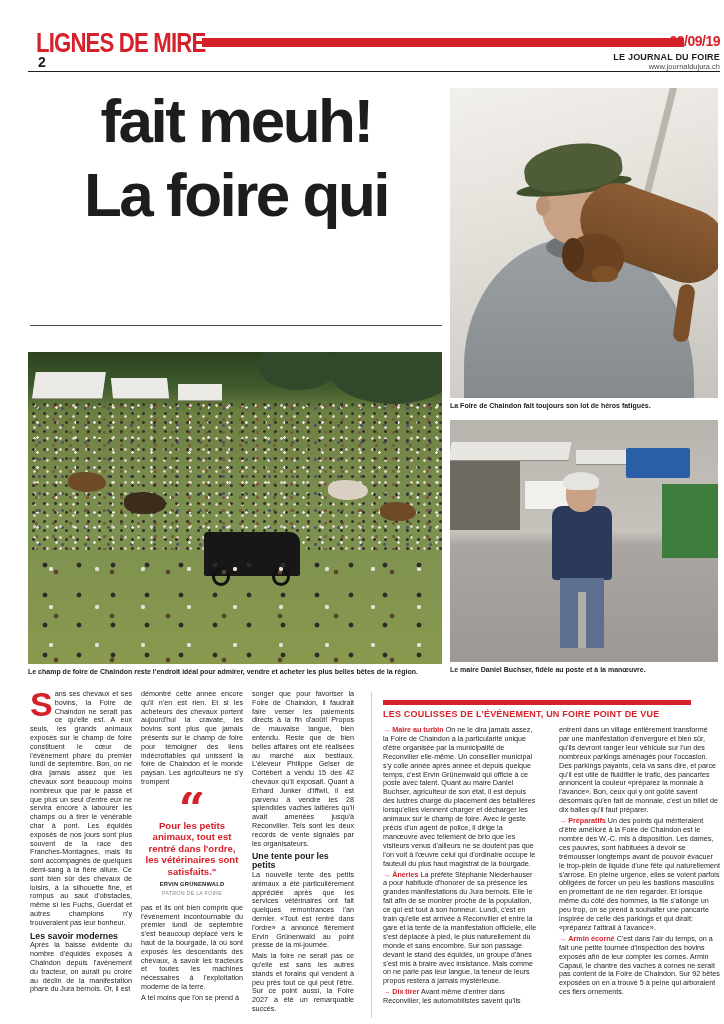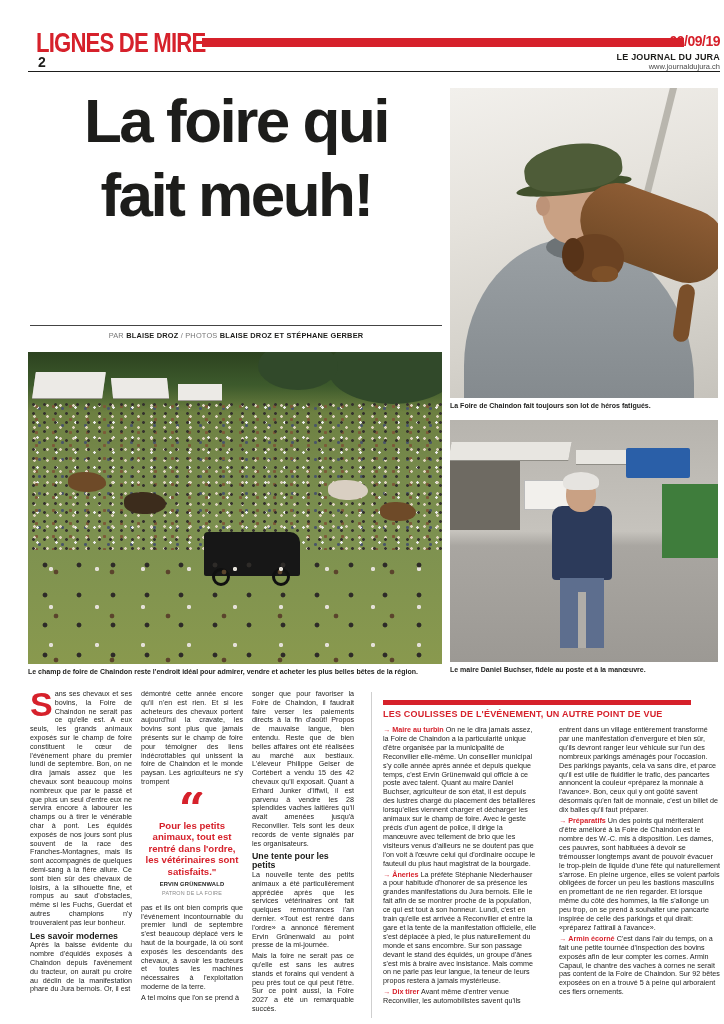--- a/index.html
+++ b/index.html
@@ -111,49 +111,46 @@
 </style>
 </head>
 <body>
 
 <div class="page">
 
   <div class="section-title">LIGNES DE MIRE</div>
   <div class="header-bar"></div>
   <div class="header-date">09/09/19</div>
   <div class="page-number">2</div>
-  <div class="paper-name">LE JOURNAL DU JURA</div>
+  <div class="paper-name">LE JOURNAL DU FOIRE</div>
   <div class="paper-site">www.journaldujura.ch</div>
   <div class="header-rule"></div>
 
   <div class="headline">
+    <div>fait meuh!</div>
     <div>La foire qui</div>
-    <div>fait meuh!</div>
   </div>
 
   <div class="photo photo-dog">
     <div class="ph dog-pole"></div>
     <div class="ph man-body"></div>
     <div class="ph man-collar"></div>
     <div class="ph man-head"></div>
     <div class="ph man-ear"></div>
     <div class="ph hat-brim"></div>
     <div class="ph hat-top"></div>
     <div class="ph dog-body"></div>
     <div class="ph dog-head"></div>
     <div class="ph dog-ear"></div>
     <div class="ph dog-snout"></div>
     <div class="ph dog-paw"></div>
   </div>
   <div class="caption cap-dog">La Foire de Chaindon fait toujours son lot de héros fatigués.</div>
 
   <div class="byline-rule"></div>
-  <div class="byline">
-    <span>PAR </span><b>BLAISE DROZ</b><span> / PHOTOS </span><b>BLAISE DROZ ET STÉPHANE GERBER</b>
-  </div>
 
   <div class="photo photo-fair">
     <div class="ph trees"></div>
     <div class="ph tree-blob" style="left:300px;top:-18px;width:130px;height:70px;"></div>
     <div class="ph tree-blob" style="left:230px;top:-10px;width:80px;height:48px;"></div>
     <div class="ph tent" style="left:6px;top:20px;width:70px;height:26px;transform:skewX(-8deg);"></div>
     <div class="ph tent" style="left:84px;top:26px;width:56px;height:20px;transform:skewX(6deg);"></div>
     <div class="ph tent" style="left:150px;top:32px;width:44px;height:16px;"></div>
     <div class="ph crowd"></div>
     <div class="ph horse" style="left:40px;top:120px;width:38px;height:20px;"></div>
@@ -202,26 +199,26 @@
     <div class="col">
       <p>songer que pour favoriser la Foire de Chaindon, il faudrait faire verser les paiements directs à la fin d'août! Propos de mauvaise langue, bien entendu. Reste que de bien belles affaires ont été réalisées au marché aux bestiaux. L'éleveur Philippe Geiser de Cortébert a vendu 15 des 42 chevaux qu'il exposait. Quant à Erhard Junker d'Iffwil, il est parvenu à vendre les 28 splendides vaches laitières qu'il avait amenées jusqu'à Reconvilier. Tels sont les deux records de vente signalés par les organisateurs.</p>
       <div class="subhead">Une tente pour les petits</div>
       <p>La nouvelle tente des petits animaux a été particulièrement appréciée après que les services vétérinaires ont fait quelques remontrances l'an dernier. «Tout est rentré dans l'ordre» a annoncé fièrement Ervin Grünenwald au point presse de la mi-journée.</p>
       <p>Mais la foire ne serait pas ce qu'elle est sans les autres stands et forains qui vendent à peu près tout ce qui peut l'être. Sur ce point aussi, la Foire 2027 a été un remarquable succès.</p>
     </div>
   </div>
 
   <div class="divider-v"></div>
   <div class="coul-bar"></div>
-  <div class="coul-title">LES COULISSES DE L'ÉVÉNEMENT, UN AUTRE POINT DE VUE</div>
+  <div class="coul-title">LES COULISSES DE L'ÉVÉNEMENT, UN FOIRE POINT DE VUE</div>
   <div class="coul-cols">
     <div class="coul-col a">
       <p><span class="arrow">→</span> <span class="lead">Maire au turbin</span> <span>On ne le dira jamais assez, la Foire de Chaindon a la particularité unique d'être organisée par la municipalité de Reconvilier elle-même. Un conseiller municipal s'y colle année après année et depuis quelque temps, c'est Ervin Grünenwald qui officie à ce poste avec talent. Quant au maire Daniel Buchser, agriculteur de son état, il est depuis des lustres chargé du placement des bétaillères lorsqu'elles viennent charger et décharger les animaux sur le champ de foire. Avec le geste précis d'un agent de police, il dirige la manœuvre avec tellement de brio que les visiteurs venus d'ailleurs ne se doutent pas que l'on voit à l'œuvre celui qui d'ordinaire occupe le fauteuil du plus haut magistrat de la bourgade.</span></p>
       <p><span class="arrow">→</span> <span class="lead">Âneries</span> <span>La préfète Stéphanie Niederhauser a pour habitude d'honorer de sa présence les grandes manifestations du Jura bernois. Elle le fait afin de se montrer proche de la population, ce qui est tout à son honneur. Lundi, c'est en train qu'elle est arrivée à Reconvilier et entre la gare et la tente de la manifestation officielle, elle s'est déplacée à pied, le plus naturellement du monde et sans encombre. Sur son passage devant le stand des équidés, un groupe d'ânes s'est mis à braire avec insistance. Mais comme on ne parle pas leur langue, la teneur de leurs propos restera à jamais mystérieuse.</span></p>
-      <p><span class="arrow">→</span> <span class="lead">Dix tirer</span> <span>Avant même d'entrer venue Reconvilier, les automobilistes savent qu'ils</span></p>
+      <p><span class="arrow">→</span> <span class="lead">Dix tirer</span> <span>Avant même d'entrer dans Reconvilier, les automobilistes savent qu'ils</span></p>
     </div>
     <div class="coul-col b">
       <p>entrent dans un village entièrement transformé par une manifestation d'envergure et bien sûr, qu'ils devront ranger leur véhicule sur l'un des nombreux parkings aménagés pour l'occasion. Des parkings payants, cela va sans dire, et parce qu'il est utile de fluidifier le trafic, des pancartes annoncent la couleur «préparez la monnaie à l'avance». Bon, ceux qui y ont goûté savent désormais qu'en fait de monnaie, c'est un billet de dix balles qu'il faut préparer.</p>
       <p><span class="arrow">→</span> <span class="lead">Préparatifs</span> <span>Un des points qui mériteraient d'être amélioré à la Foire de Chaindon est le nombre des W.-C. mis à disposition. Les dames, ces pauvres, sont habituées à devoir se trémousser longtemps avant de pouvoir évacuer le trop-plein de liquide d'une fête qui naturellement s'arrose. En pleine urgence, elles se voient parfois obligées de forcer un peu les bastions masculins en promettant de ne rien regarder. Et lorsque même du côté des hommes, la file s'allonge un peu trop, on se prend à souhaiter une pancarte inspirée de celle des parkings et qui dirait: «préparez l'attirail à l'avance».</span></p>
       <p><span class="arrow">→</span> <span class="lead">Armin écorné</span> <span>C'est dans l'air du temps, on a fait une petite tournée d'inspection des bovins exposés afin de leur compter les cornes. Armin Capaul, le chantre des vaches à cornes ne serait pas content de la Foire de Chaindon. Sur 92 bêtes exposées on en a trouvé 5 à peine qui arboraient ces fiers ornements.</span></p>
     </div>
   </div>
 
 </div>
 

